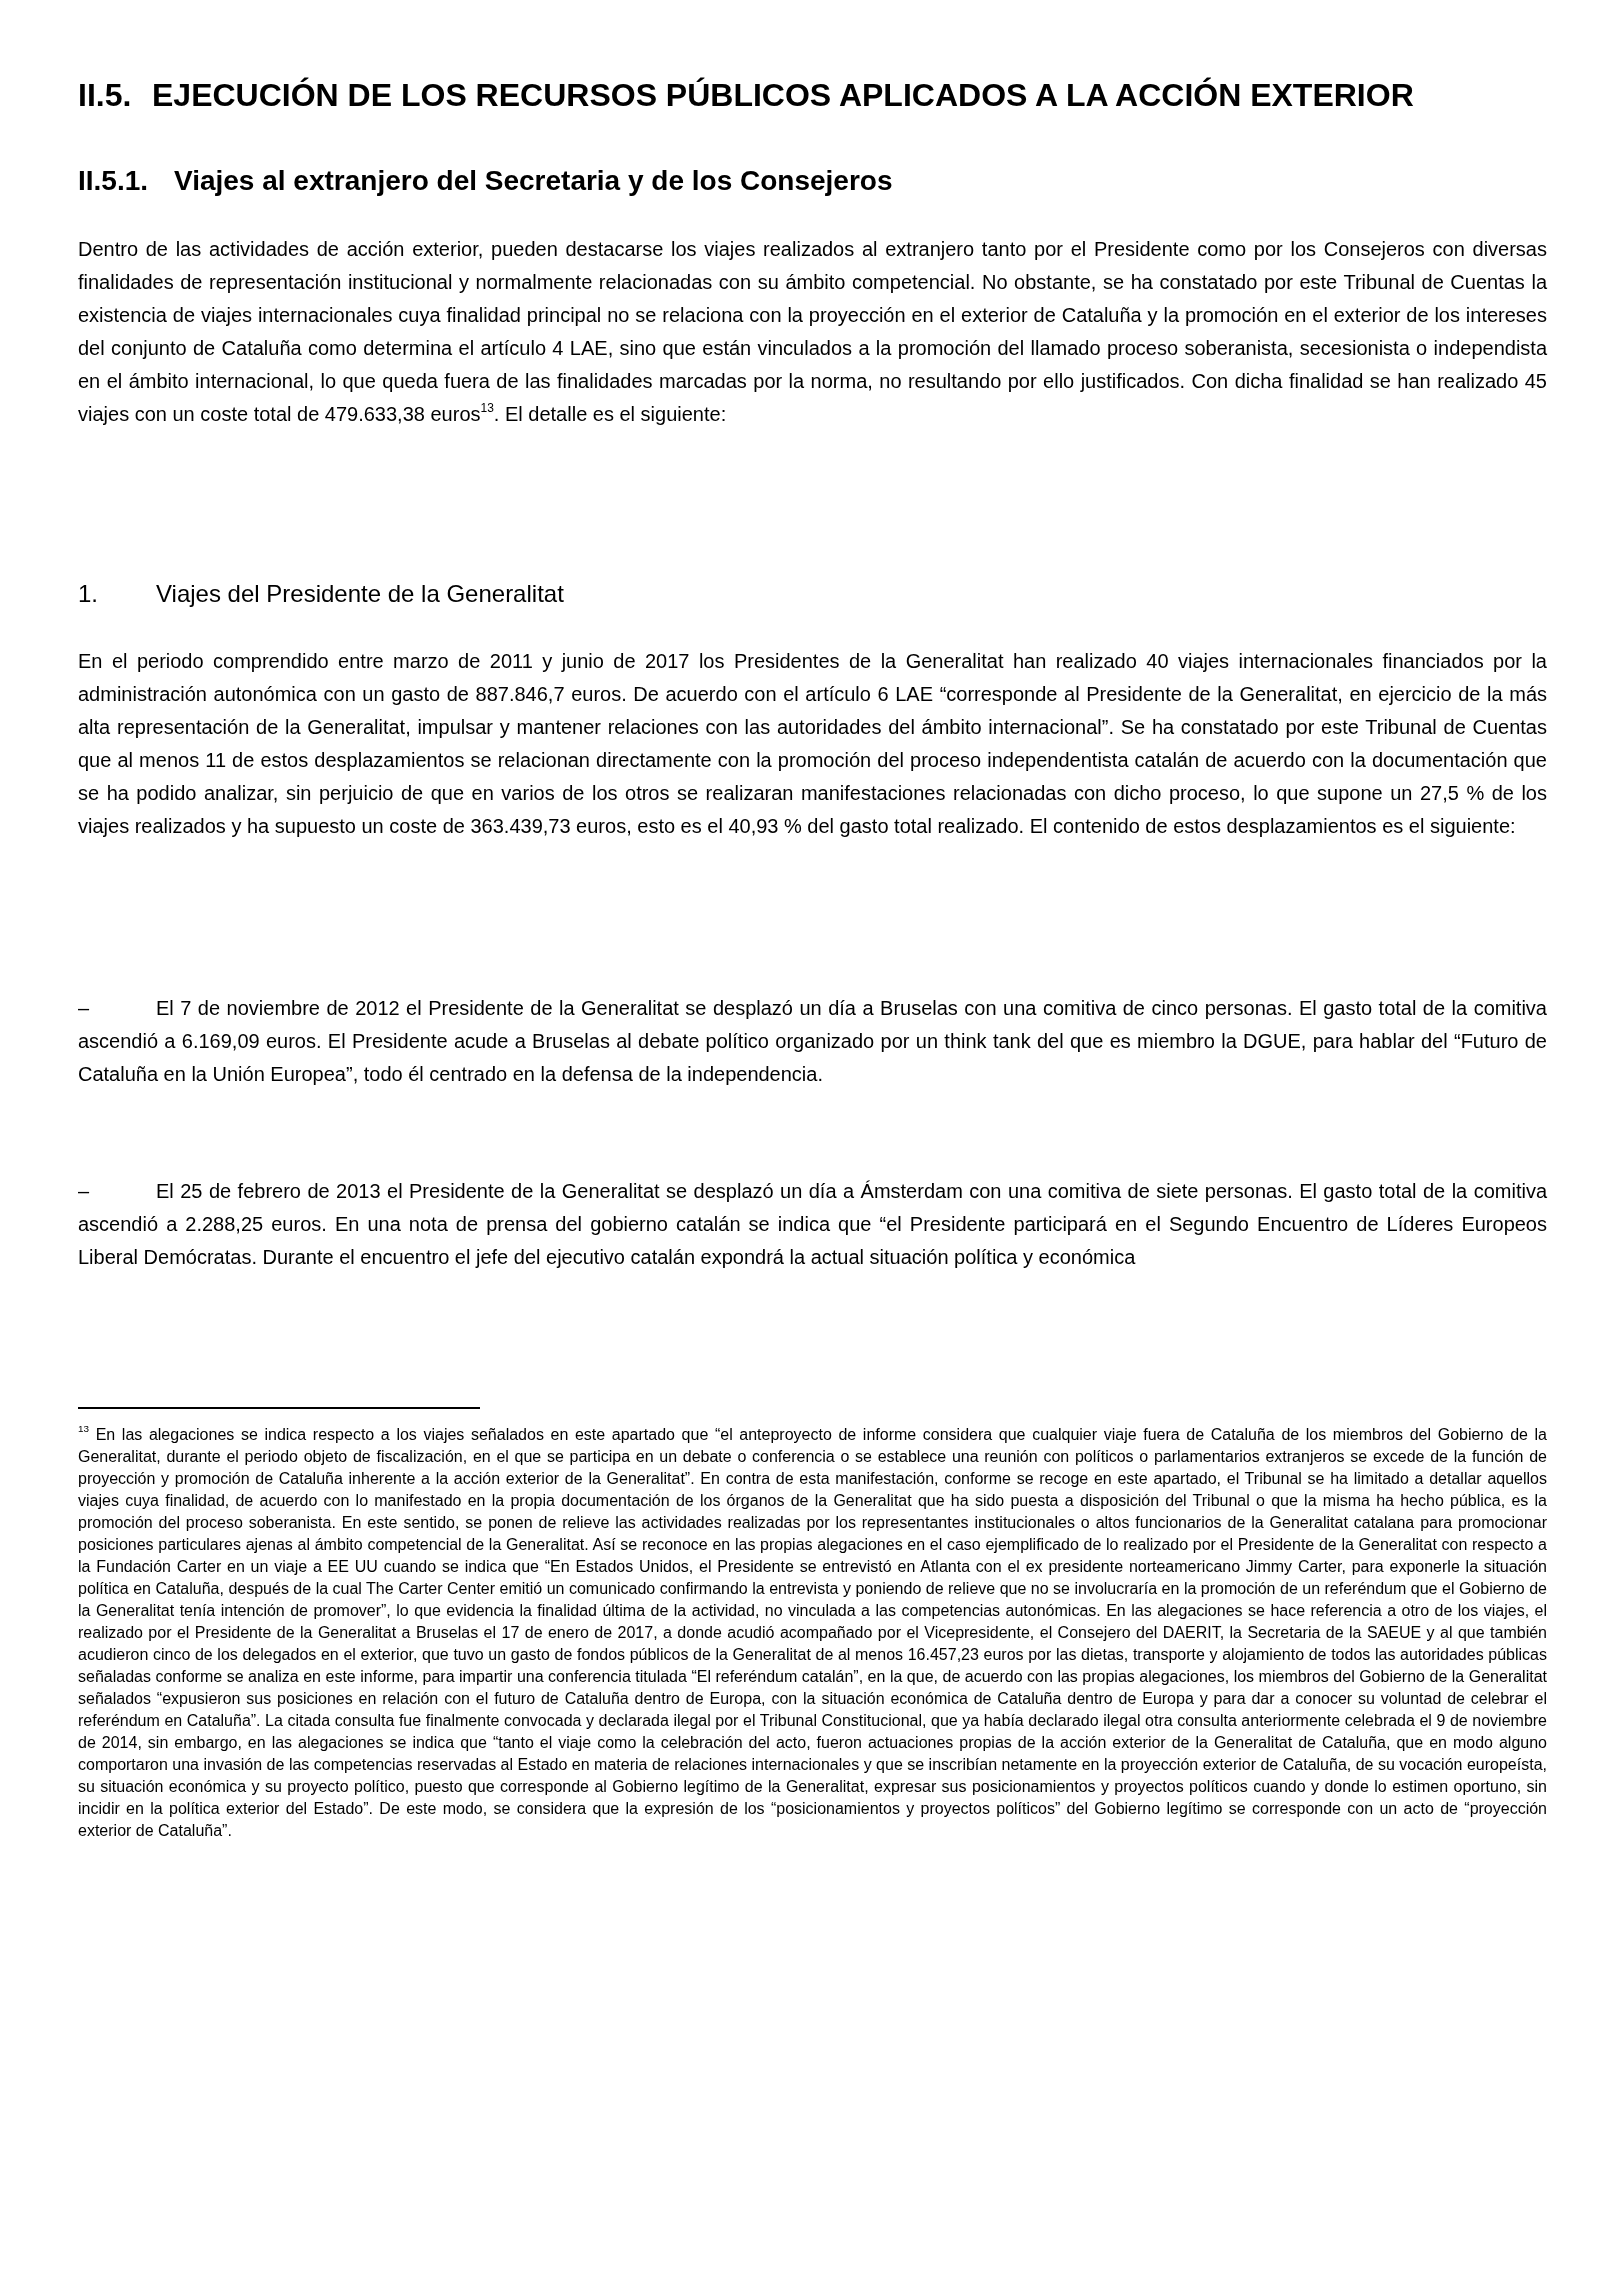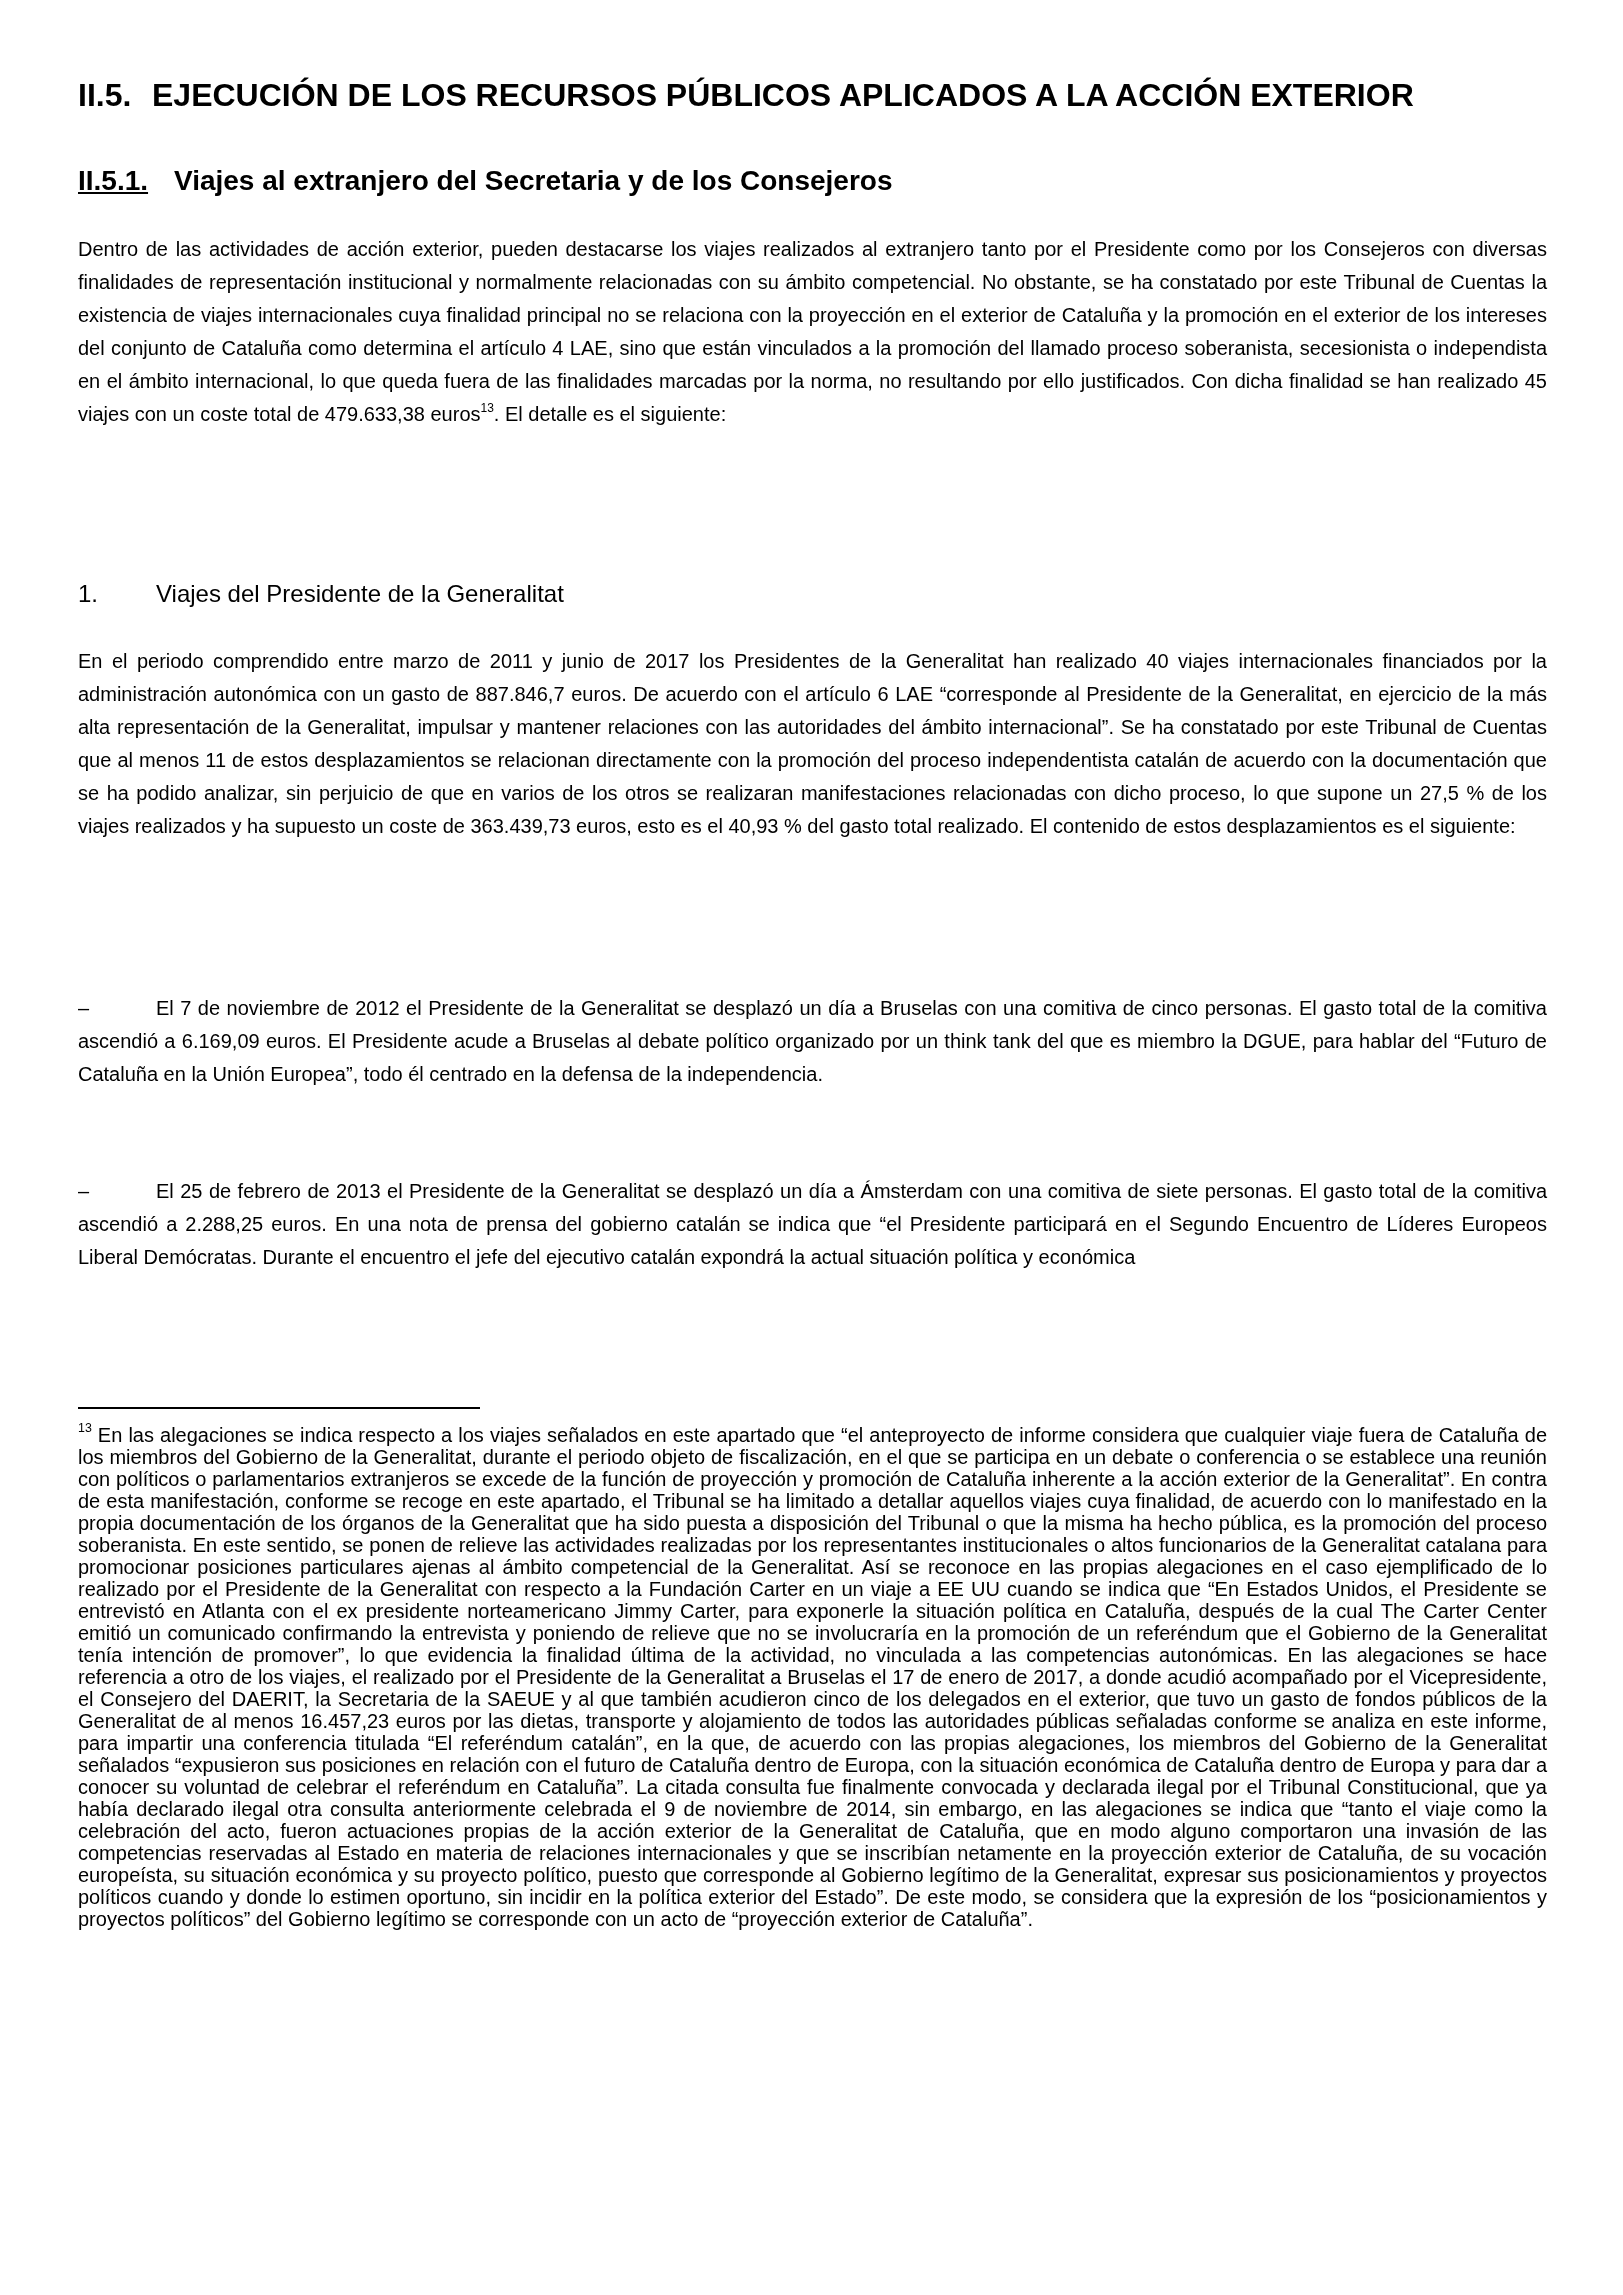--- a/index.html
+++ b/index.html
@@ -2,28 +2,28 @@
 <html style="font-size:13.2px"><head>
 <meta charset="utf-8">
 <style>
   html, body { margin: 0; padding: 0; background: #ffffff; }
   body { width: 1623px; height: 2295px; position: relative; overflow: hidden; color: #000; }
   .page { position: absolute; left: 78px; top: 0; width: 1469px; font-family: "Liberation Sans", sans-serif; }
   .h1 { position: absolute; top: 79px; left: 0; font-size: 32px; font-weight: bold; line-height: 33px; white-space: nowrap; }
   .h2 { position: absolute; top: 164px; left: 0; font-size: 28px; font-weight: bold; line-height: 33px; white-space: nowrap; }
   .num { display: inline-block; }
   .h1 .num { width: 74px; }
-  .h2 .num { width: 96px; text-decoration: underline; }
+  .h2 .num { width: 96px; }
   .p { position: absolute; left: 0; width: 1469px; font-size: 20px; line-height: 33px; text-align: justify; }
   .list-title { position: absolute; left: 0; font-size: 24px; line-height: 33px; white-space: nowrap; }
   .list-title .num { width: 78px; }
   .dash { display: inline-block; width: 78px; }
   sup { font-size: 60%; line-height: 0; position: relative; top: -0.15em; vertical-align: super; }
   .fn-rule { position: absolute; left: 0; top: 1407px; width: 402px; height: 1.7px; background: #000; }
-  .fn { position: absolute; left: 0; top: 1424px; width: 1469px; font-size: 20px; line-height: 22px; text-align: justify; }
+  .fn { position: absolute; left: 0; top: 1424px; width: 1469px; font-size: 16px; line-height: 22px; text-align: justify; }
   .fn sup { font-size: 62%; }
 </style>
 </head>
 <body>
 
 <div class="page">
 
   <div class="h1">
     <span class="num">II.5.</span><span>EJECUCIÓN DE LOS RECURSOS PÚBLICOS APLICADOS A LA ACCIÓN EXTERIOR</span>
   </div>

